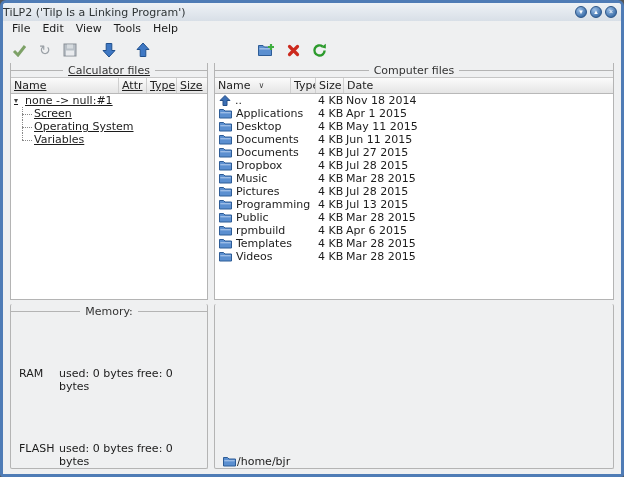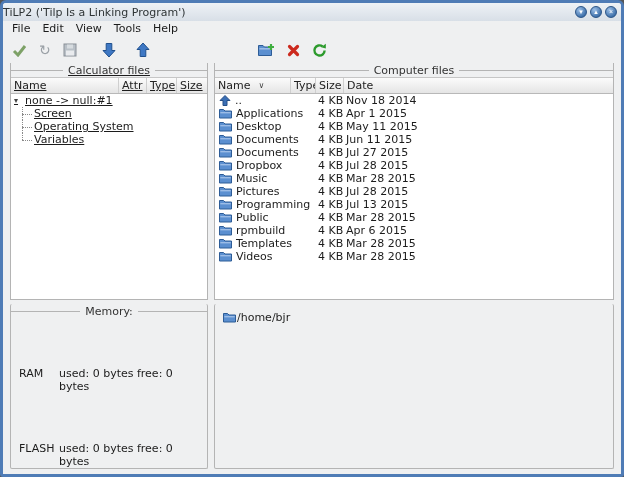--- a/index.html
+++ b/index.html
@@ -61,21 +61,21 @@
   .ficon{line-height:0;flex:0 0 auto;}
   
   .trow{height:13px;display:flex;align-items:center;padding-left:3px;white-space:nowrap;}
   .expander{font-size:8px;color:#444;width:11px;display:inline-block;}
   .tchild{position:relative;padding-left:23px;}
   .tchild::before{content:"";position:absolute;left:11px;top:0;height:100%;border-left:1px dotted #8a8a8a;}
   .tchild.last::before{height:50%;}
   .tchild::after{content:"";position:absolute;left:11px;top:50%;width:10px;border-top:1px dotted #8a8a8a;}
   
   .bottombar{flex:0 0 52px;display:flex;gap:6px;padding:0 7px 5px;}
-  .group{border:1px solid #b4b4b4;border-top:none;border-radius:2px;display:flex;flex-direction:column;}
+  .group{border:1px solid #b4b4b4;border-top:none;border-radius:2px;display:flex;flex-direction:column;justify-content:flex-end;}
   .group-left{width:196px;flex:0 0 196px;}
   .group-right{flex:1;}
   .mem-row{display:flex;padding:1px 8px 0;margin-top:48px;}
   .mem-label{flex:0 0 40px;}
   .cf-content{display:flex;align-items:center;gap:1px;padding:7px 8px 0;}
 </style>
 </head>
 <body>
 
 <div class="window">

